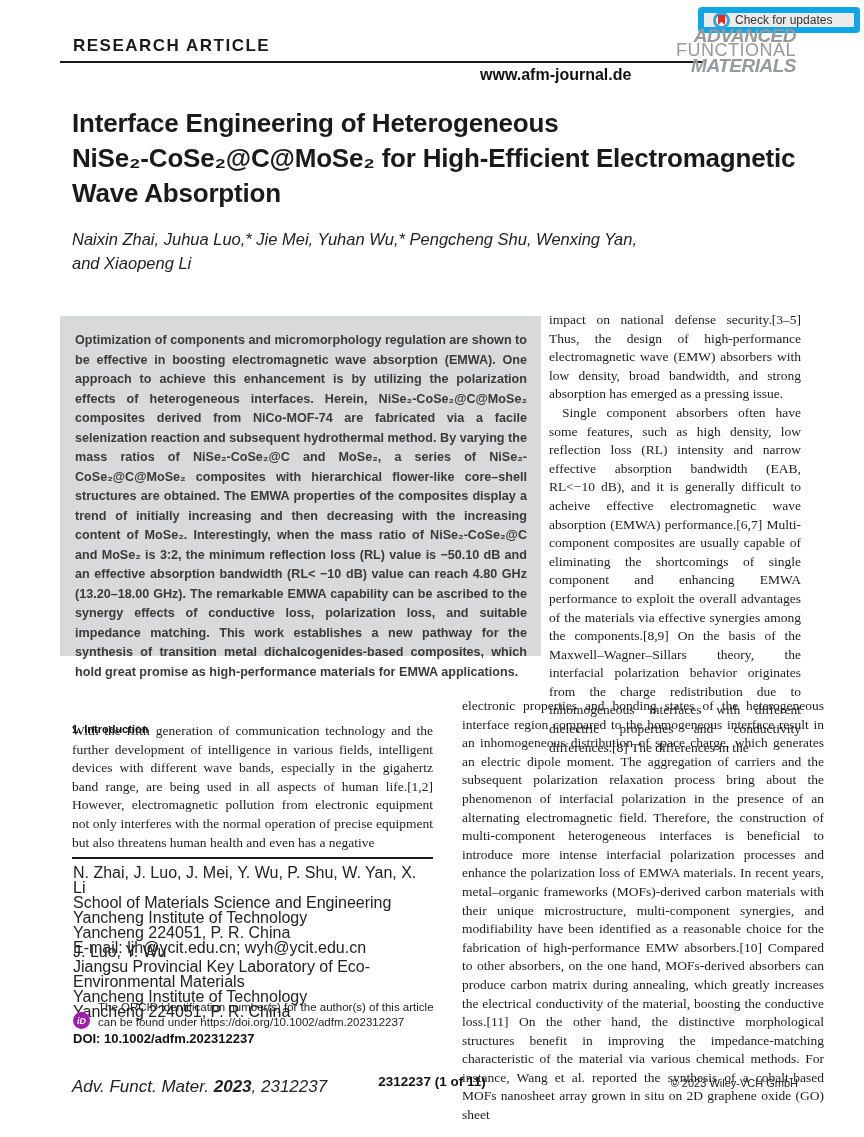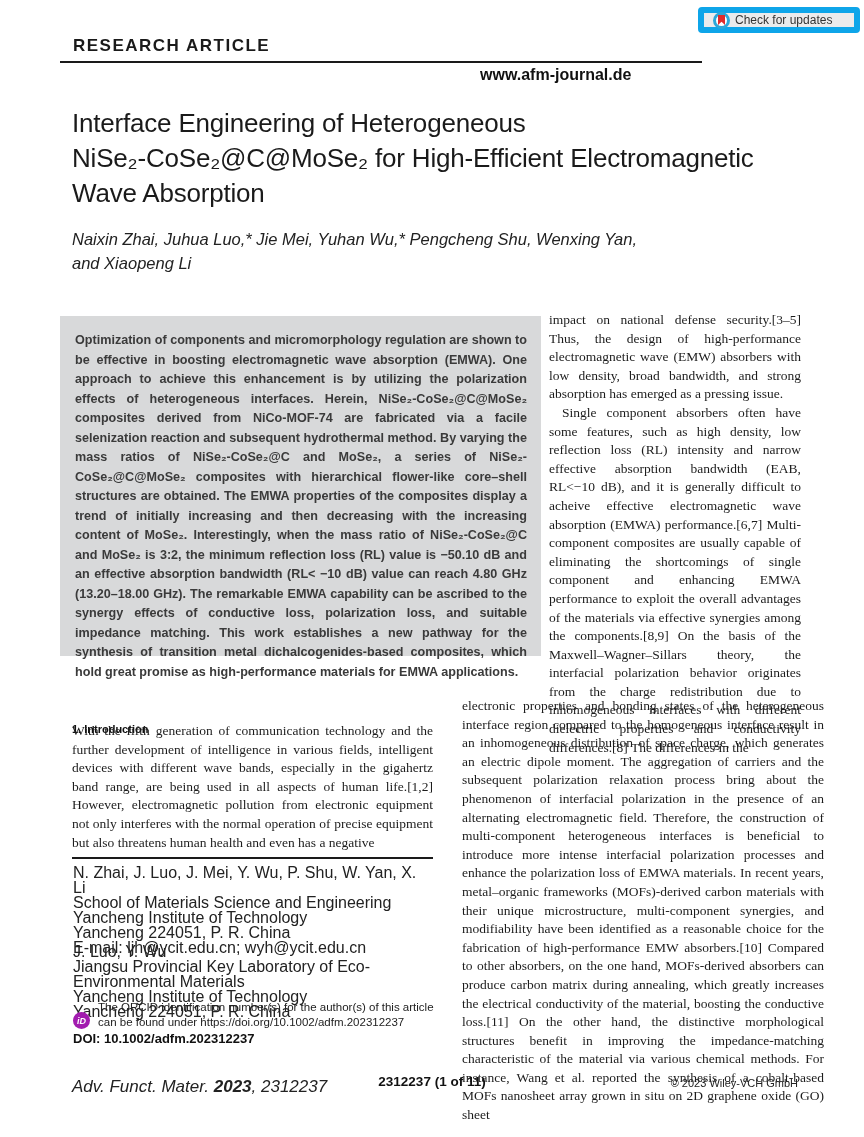--- a/index.html
+++ b/index.html
@@ -44,21 +44,21 @@
   .site {
     left:480px; top:66px; width:316px; text-align:left;
     font-family:"Liberation Sans","DejaVu Sans",sans-serif;
     font-size:16px; font-weight:bold; color:#111;
   }
 
   
   .title {
     left:72px; top:106px; width:740px;
     font-family:"Liberation Sans","DejaVu Sans",sans-serif;
-    font-size:26px; font-weight:normal; color:#1a1a1a; line-height:35px; letter-spacing:-0.2px;
+    font-size:26px; font-weight:bold; color:#1a1a1a; line-height:35px; letter-spacing:-0.2px;
   }
   .title .tline { white-space:nowrap; }
   .authors {
     left:72px; top:227px; width:700px;
     font-family:"Liberation Sans","DejaVu Sans",sans-serif;
     font-style:italic; font-size:16.5px; color:#222; line-height:24px;
   }
 
   
   .abstract-box {
@@ -135,20 +135,25 @@
   <div class="abs check-badge">
     <span class="crossmark-circle">
       <span class="crossmark-bookmark"></span>
     </span>
     <span>Check for updates</span>
   </div>
 
   <div class="abs research-article">RESEARCH ARTICLE</div>
   <div class="abs header-rule"></div>
 
+  <div class="abs logo">
+    <div class="l1">ADVANCED</div>
+    <div class="l2">FUNCTIONAL</div>
+    <div class="l3">MATERIALS</div>
+  </div>
   <div class="abs site">www.afm-journal.de</div>
 
   <div class="abs title">
     <div class="tline">Interface Engineering of Heterogeneous</div>
     <div class="tline">NiSe₂-CoSe₂@C@MoSe₂ for High-Efficient Electromagnetic</div>
     <div class="tline">Wave Absorption</div>
   </div>
   <div class="abs authors">
     <div>Naixin Zhai, Juhua Luo,* Jie Mei, Yuhan Wu,* Pengcheng Shu, Wenxing Yan,</div>
     <div>and Xiaopeng Li</div>

